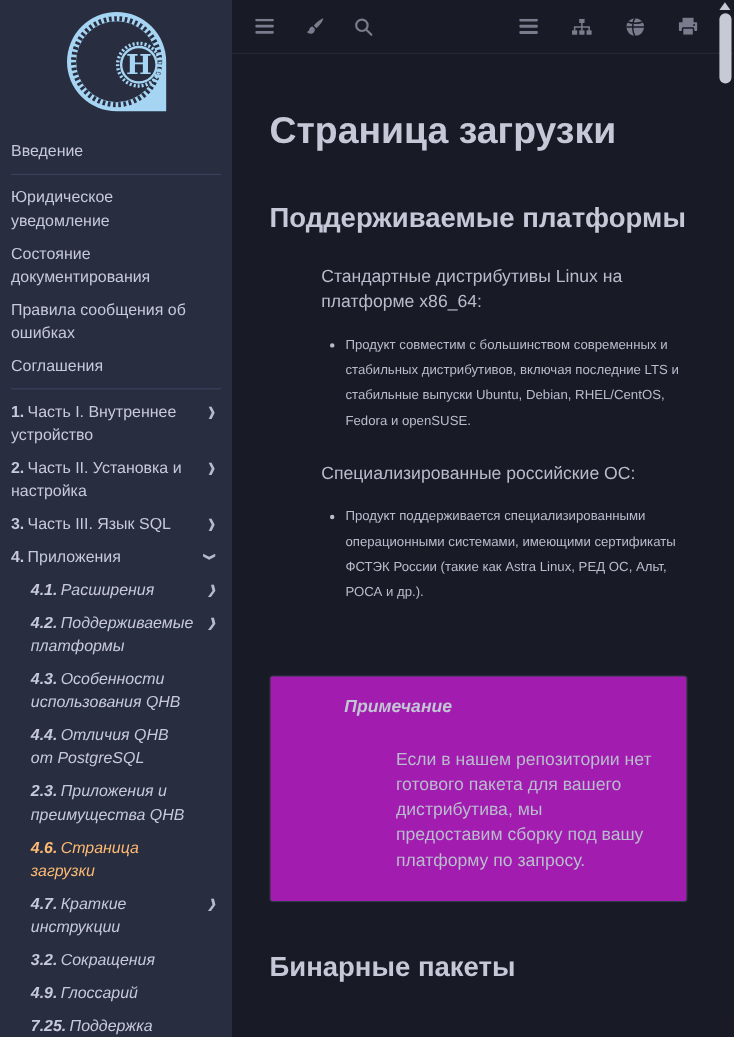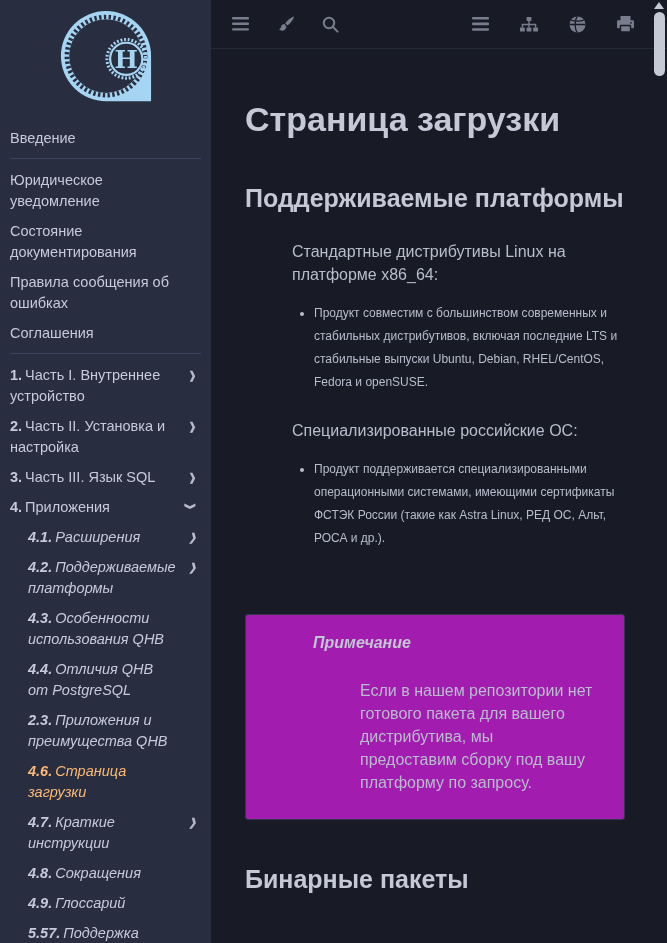--- a/index.html
+++ b/index.html
@@ -145,27 +145,27 @@
       <span class="num">2.3.</span><span>Приложения и преимущества QHB</span>
     </li>
     <li class="item sub active">
       <span class="num">4.6.</span><span>Страница загрузки</span>
     </li>
     <li class="item sub">
       <span class="num">4.7.</span><span>Краткие инструкции</span>
       <span class="toggle">❱</span>
     </li>
     <li class="item sub">
-      <span class="num">4.8.</span><span>Сокращения</span>
+      <span class="num">3.2.</span><span>Сокращения</span>
     </li>
     <li class="item sub">
       <span class="num">4.9.</span><span>Глоссарий</span>
     </li>
     <li class="item sub">
-      <span class="num">5.57.</span><span>Поддержка цветового оформления</span>
+      <span class="num">7.25.</span><span>Поддержка цветового оформления</span>
     </li>
 
   </ol>
 </aside>
 
 <div class="main">
   <header class="menu-bar">
     <div class="icon-group left">
       <button class="icon-btn">
         <svg width="17" height="14" viewBox="0 0 17 14">

